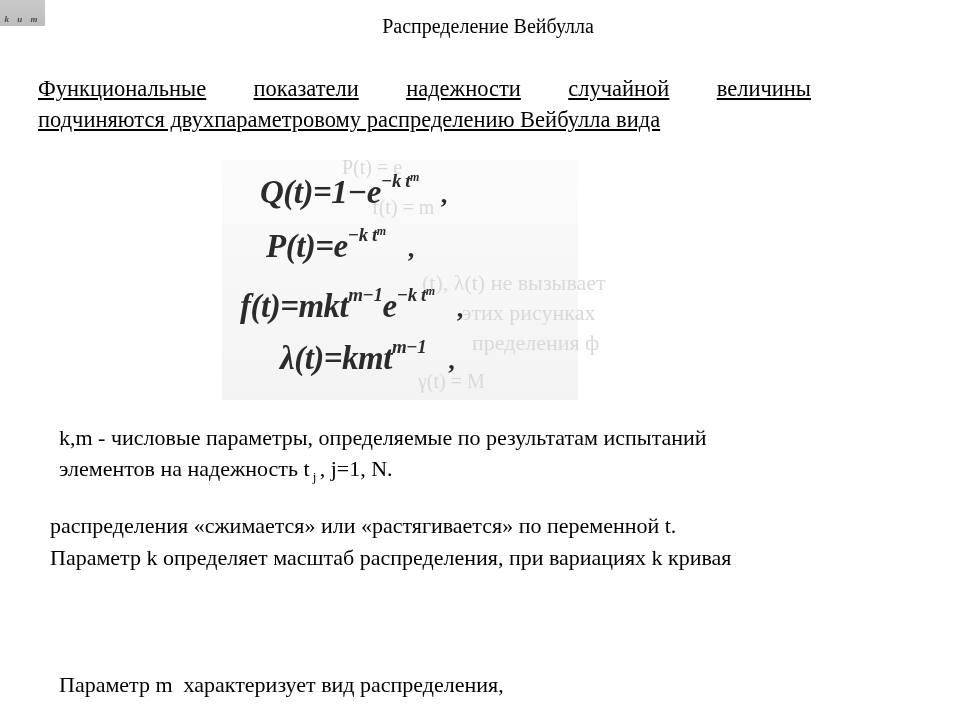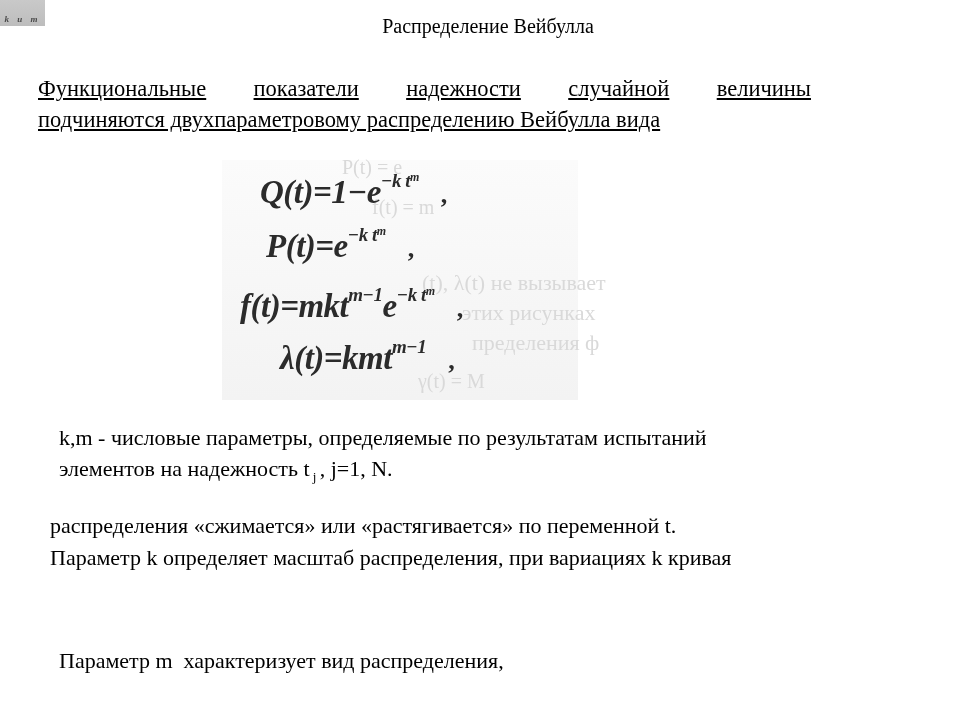--- a/index.html
+++ b/index.html
@@ -97,13 +97,13 @@
 <div class="para p2">
   <div>k,m - числовые параметры, определяемые по результатам испытаний</div>
   <div><span>элементов на надежность t</span><span class="sub"> <span>j</span> </span><span>, j=1, N.</span></div>
 </div>
 
 <div class="para p3">
   <div>распределения «сжимается» или «растягивается» по переменной t.</div>
   <div>Параметр k определяет масштаб распределения, при вариациях k кривая</div>
 </div>
 
-<div class="para p4" style="white-space:pre;">Параметр m  характеризует вид распределения,</div>
+<div class="para p4" style="white-space:pre;margin-top:24px;">Параметр m  характеризует вид распределения,</div>
 
 </body></html>

